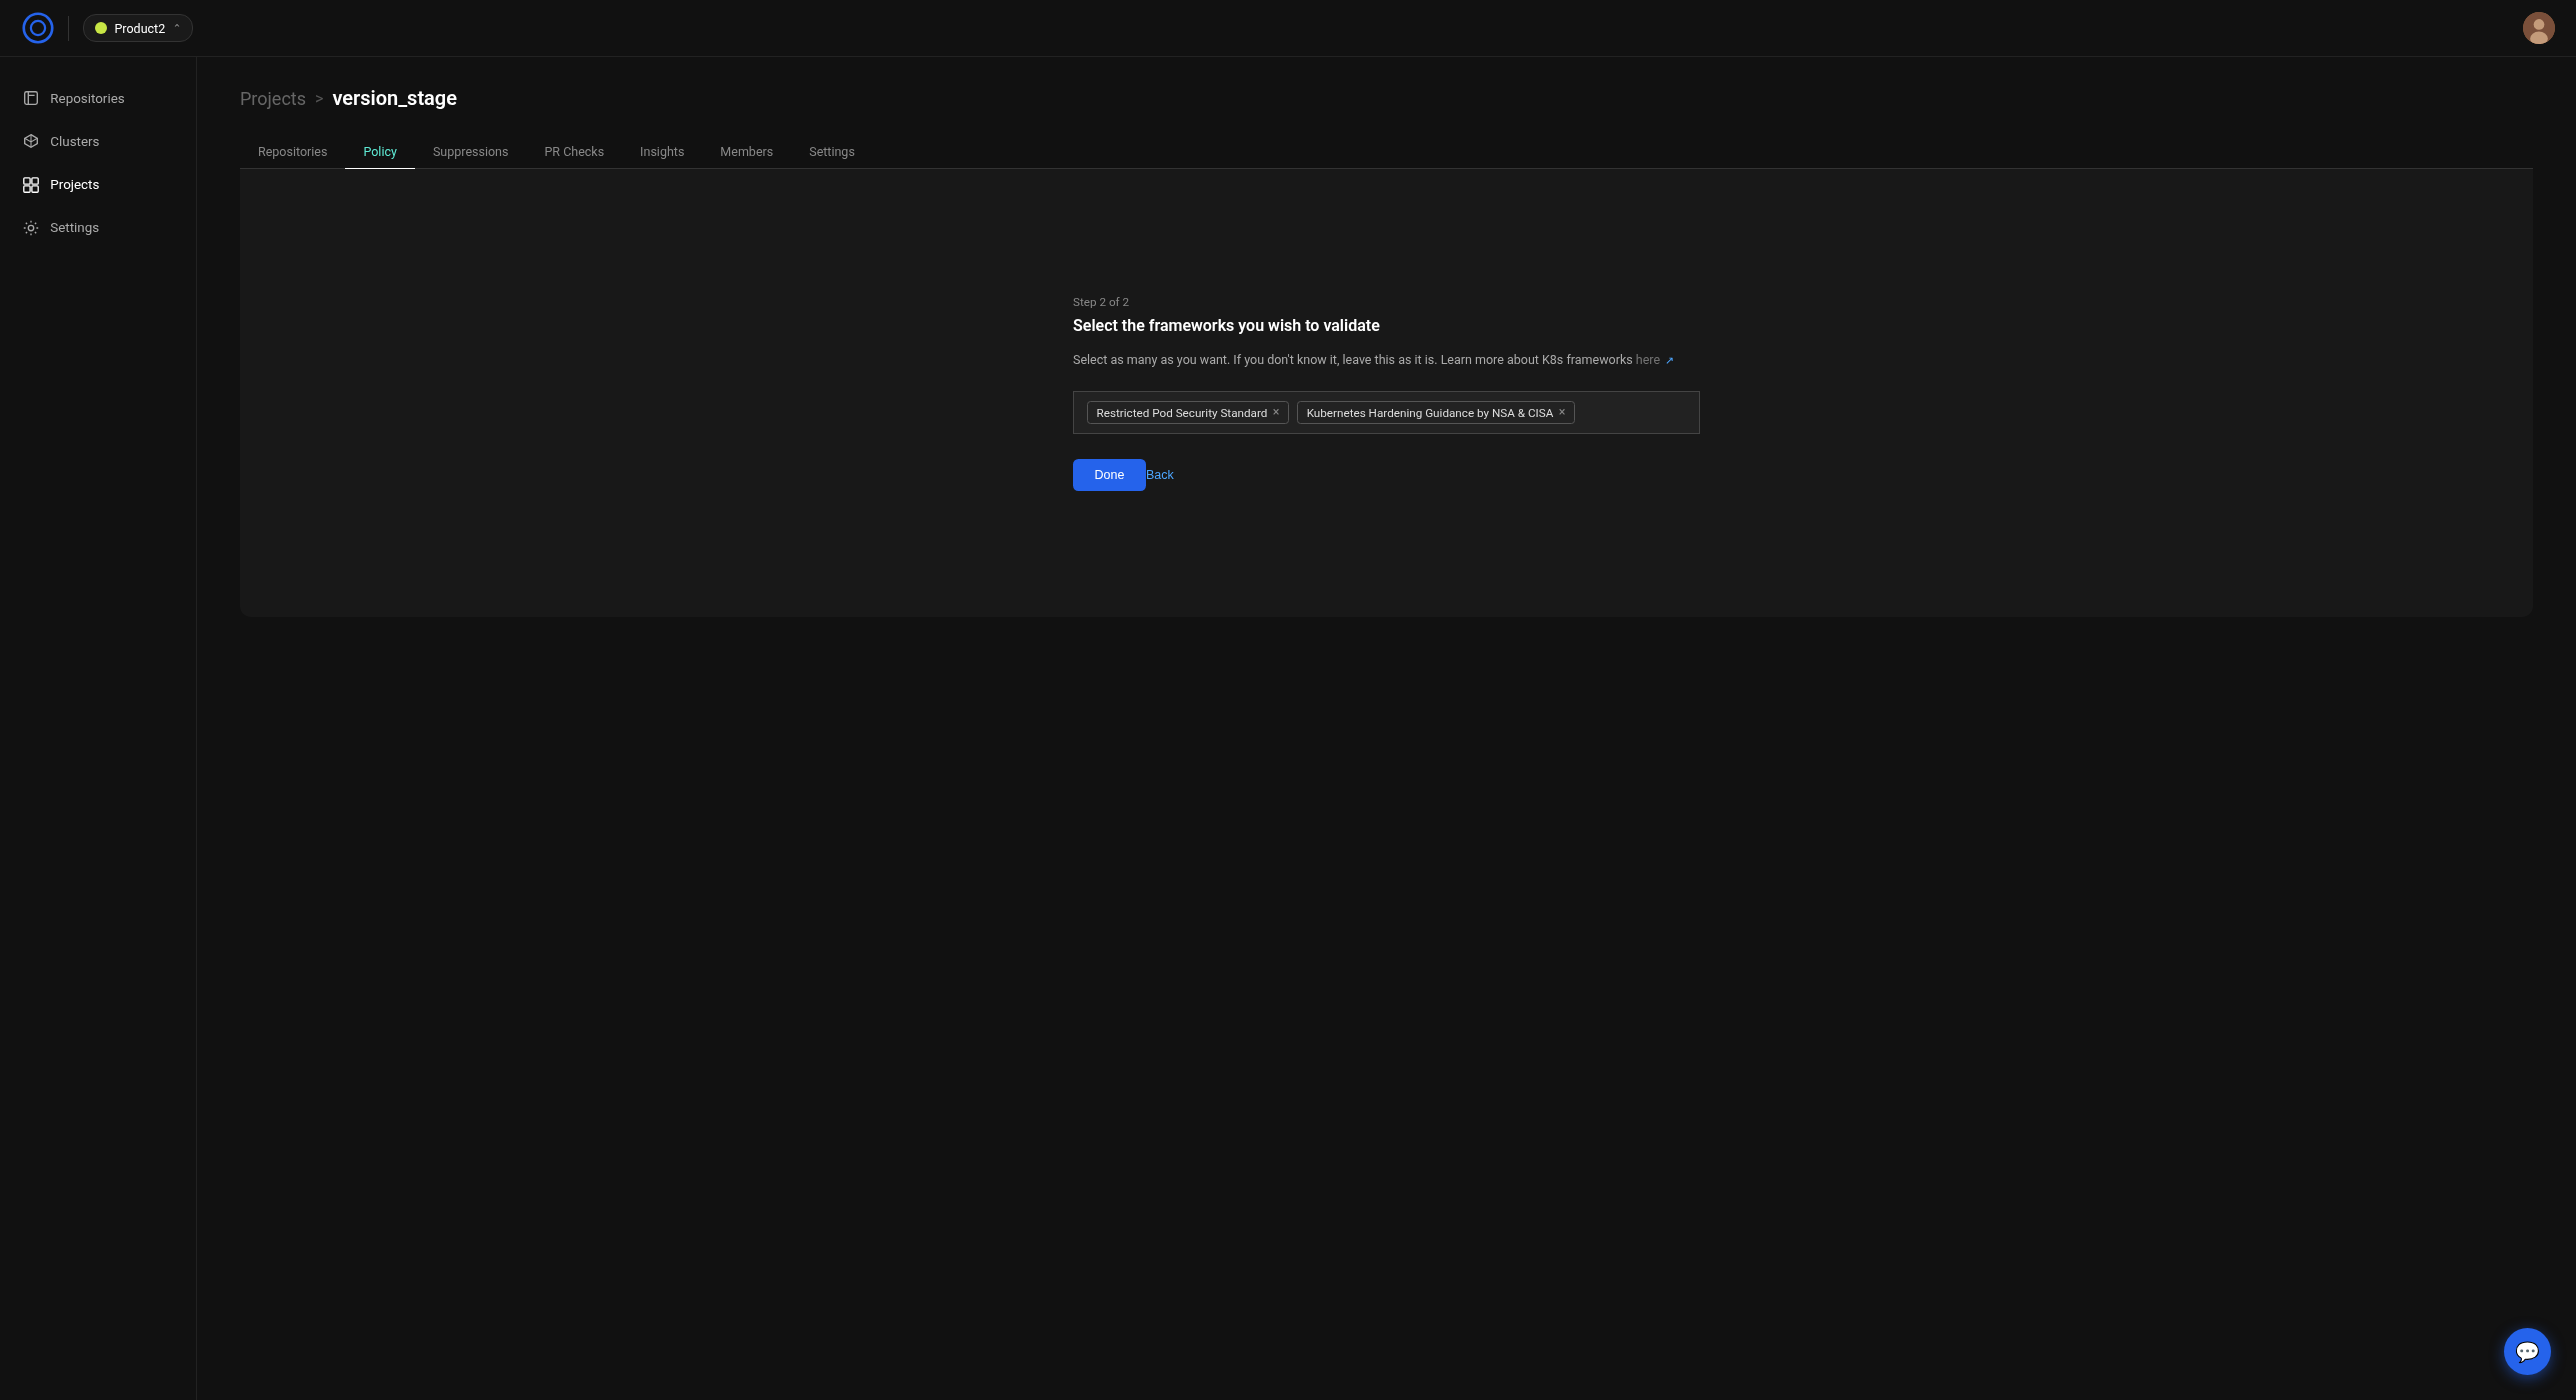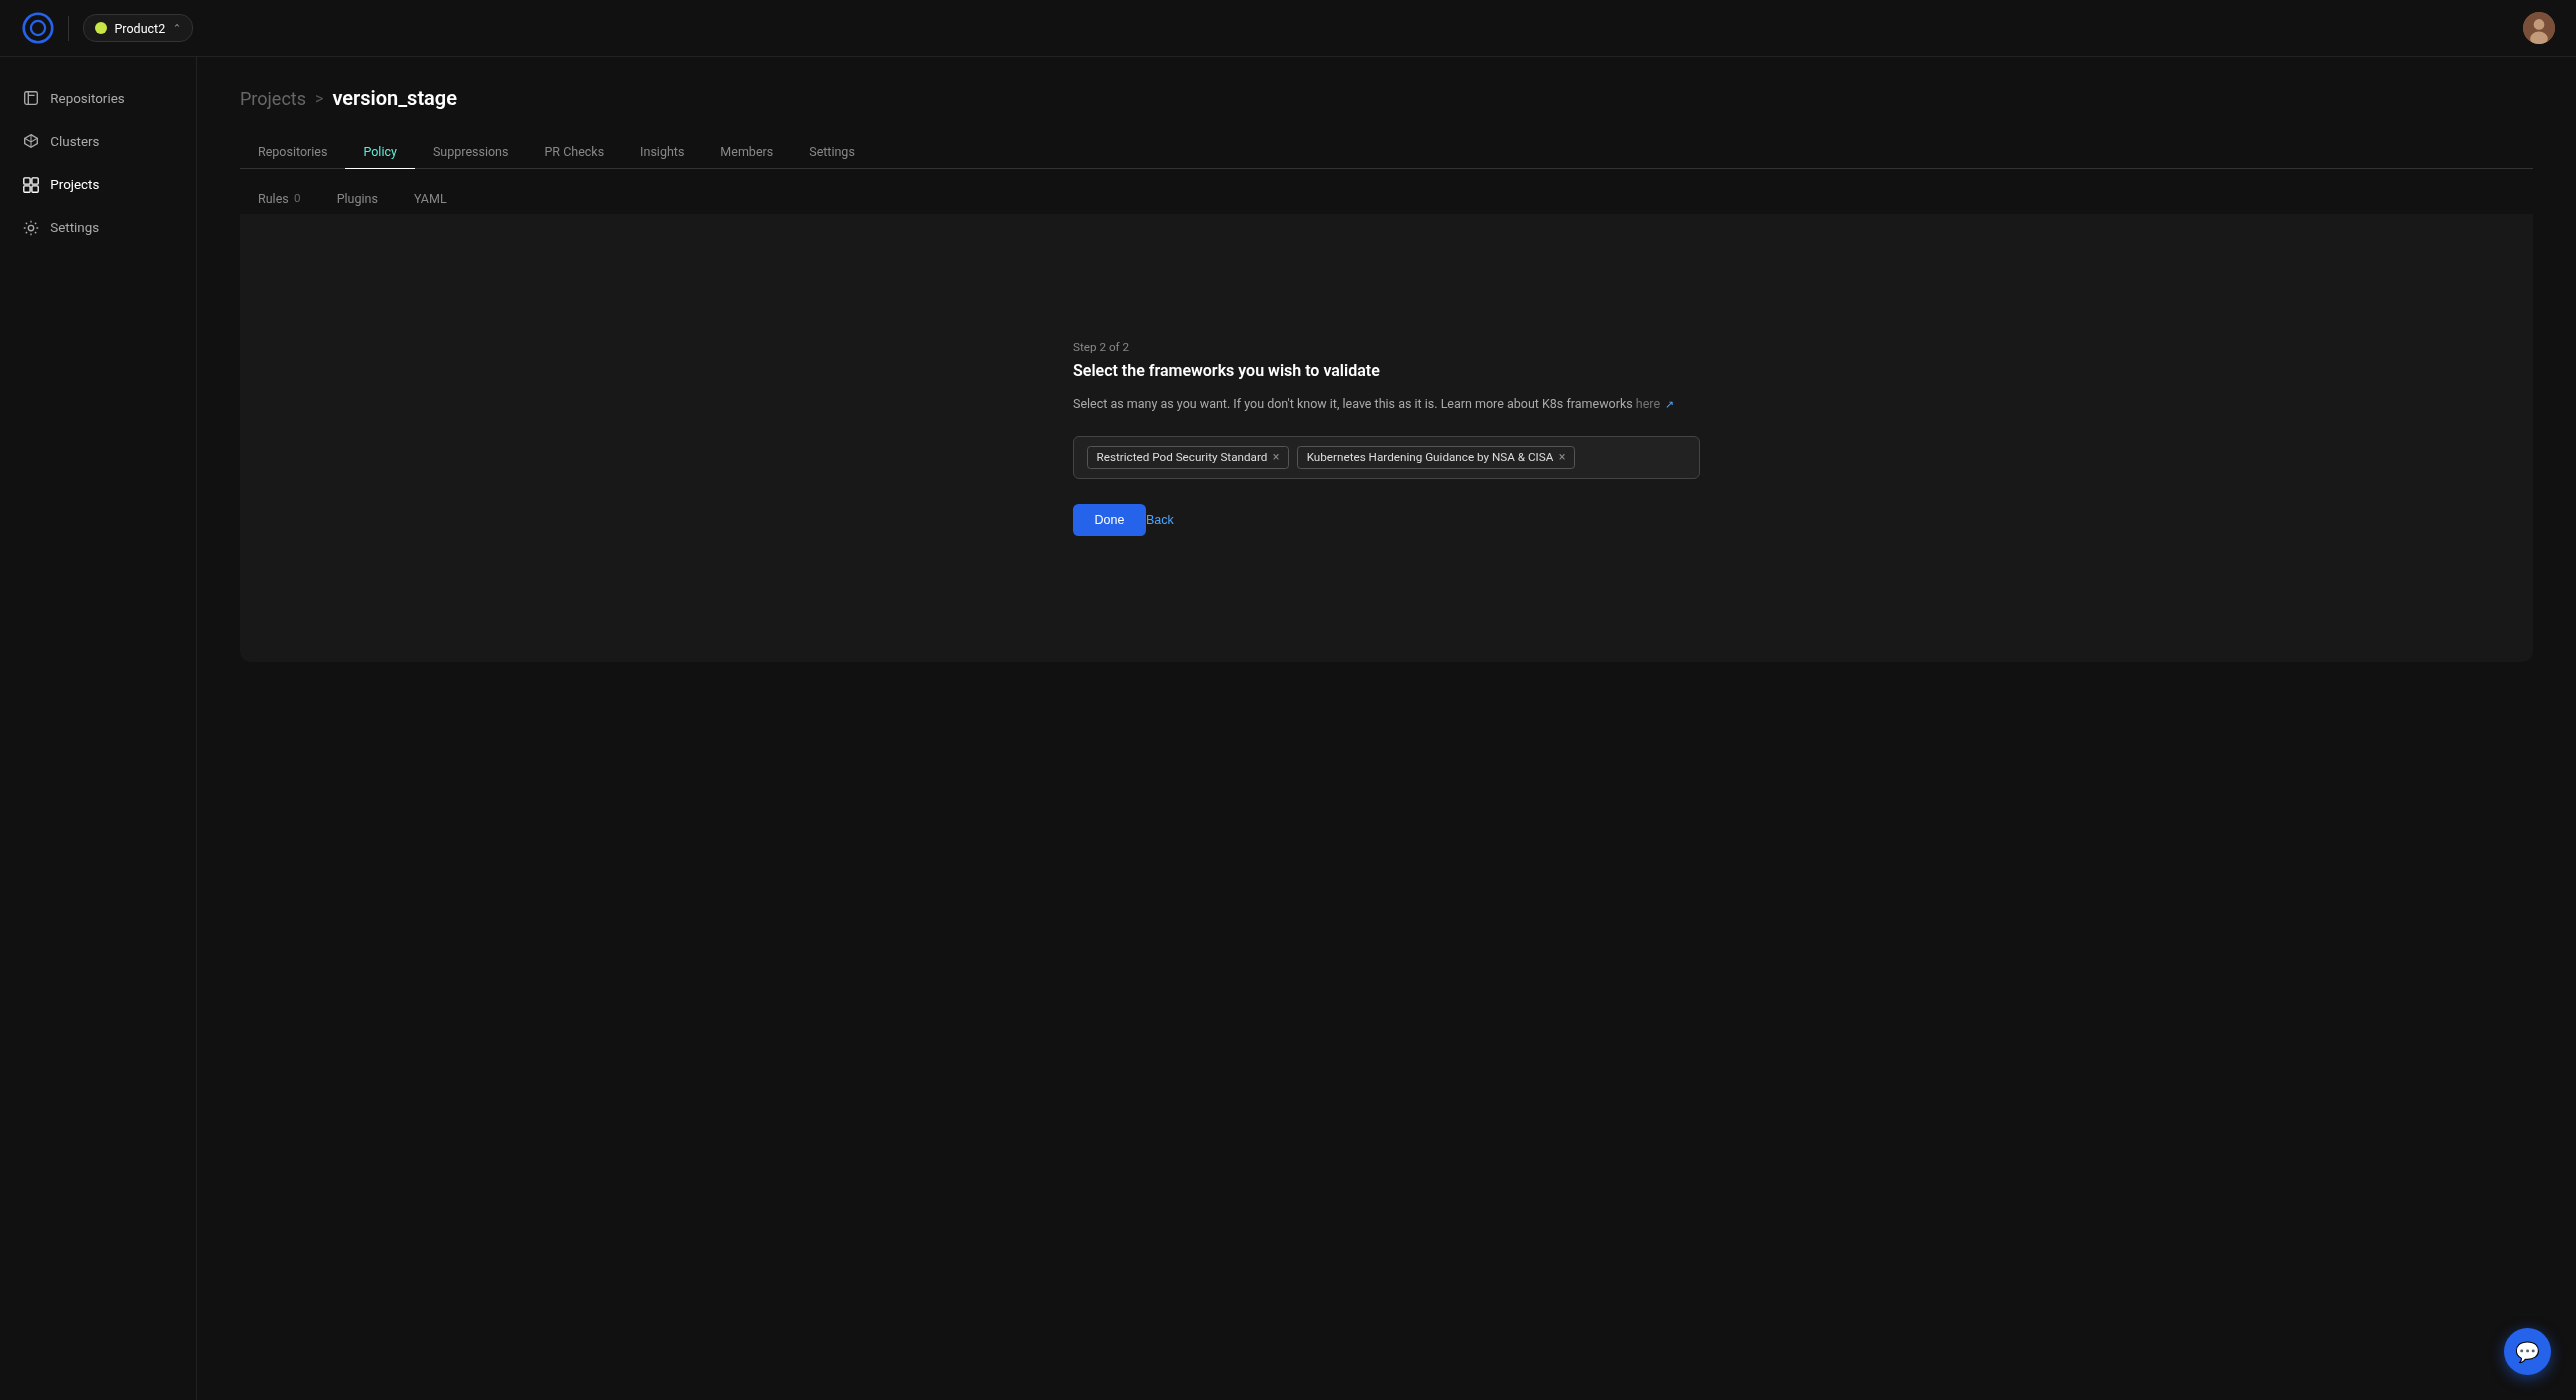--- a/index.html
+++ b/index.html
@@ -233,21 +233,21 @@
       display: inline-block;
       font-size: 10.8px;
       color: #4da6ff;
       margin-left: 1.8px;
     }
 
     
     .framework-tags-container {
       background: #222;
       border: 0.9px solid #444;
-      border-radius: 6px;
+      border-radius: 0;
       padding: 9px 12.5px;
       display: flex;
       flex-wrap: wrap;
       gap: 7.2px;
       min-height: 43px;
       align-items: center;
       margin-bottom: 25px;
     }
     .framework-tag {
       display: flex;
@@ -410,32 +410,20 @@
         <span>Insights</span>
       </div>
       <div class="tab">
         <span>Members</span>
       </div>
       <div class="tab">
         <span>Settings</span>
       </div>
     </div>
 
-    <div class="sub-tabs">
-      <div class="sub-tab">
-        <span>Rules</span>
-        <span class="sub-tab-count">0</span>
-      </div>
-      <div class="sub-tab">
-        <span>Plugins</span>
-      </div>
-      <div class="sub-tab">
-        <span>YAML</span>
-      </div>
-    </div>
 
     <div class="main-panel">
       <div class="wizard-card">
         <div class="wizard-step-label">Step 2 of 2</div>
         <div class="wizard-title">Select the frameworks you wish to validate</div>
         <div class="wizard-desc">
           <span>Select as many as you want. If you don't know it, leave this as it is. Learn more about K8s frameworks</span>
           <a href="#">here</a>
           <span class="external-icon">↗</span>
         </div>

